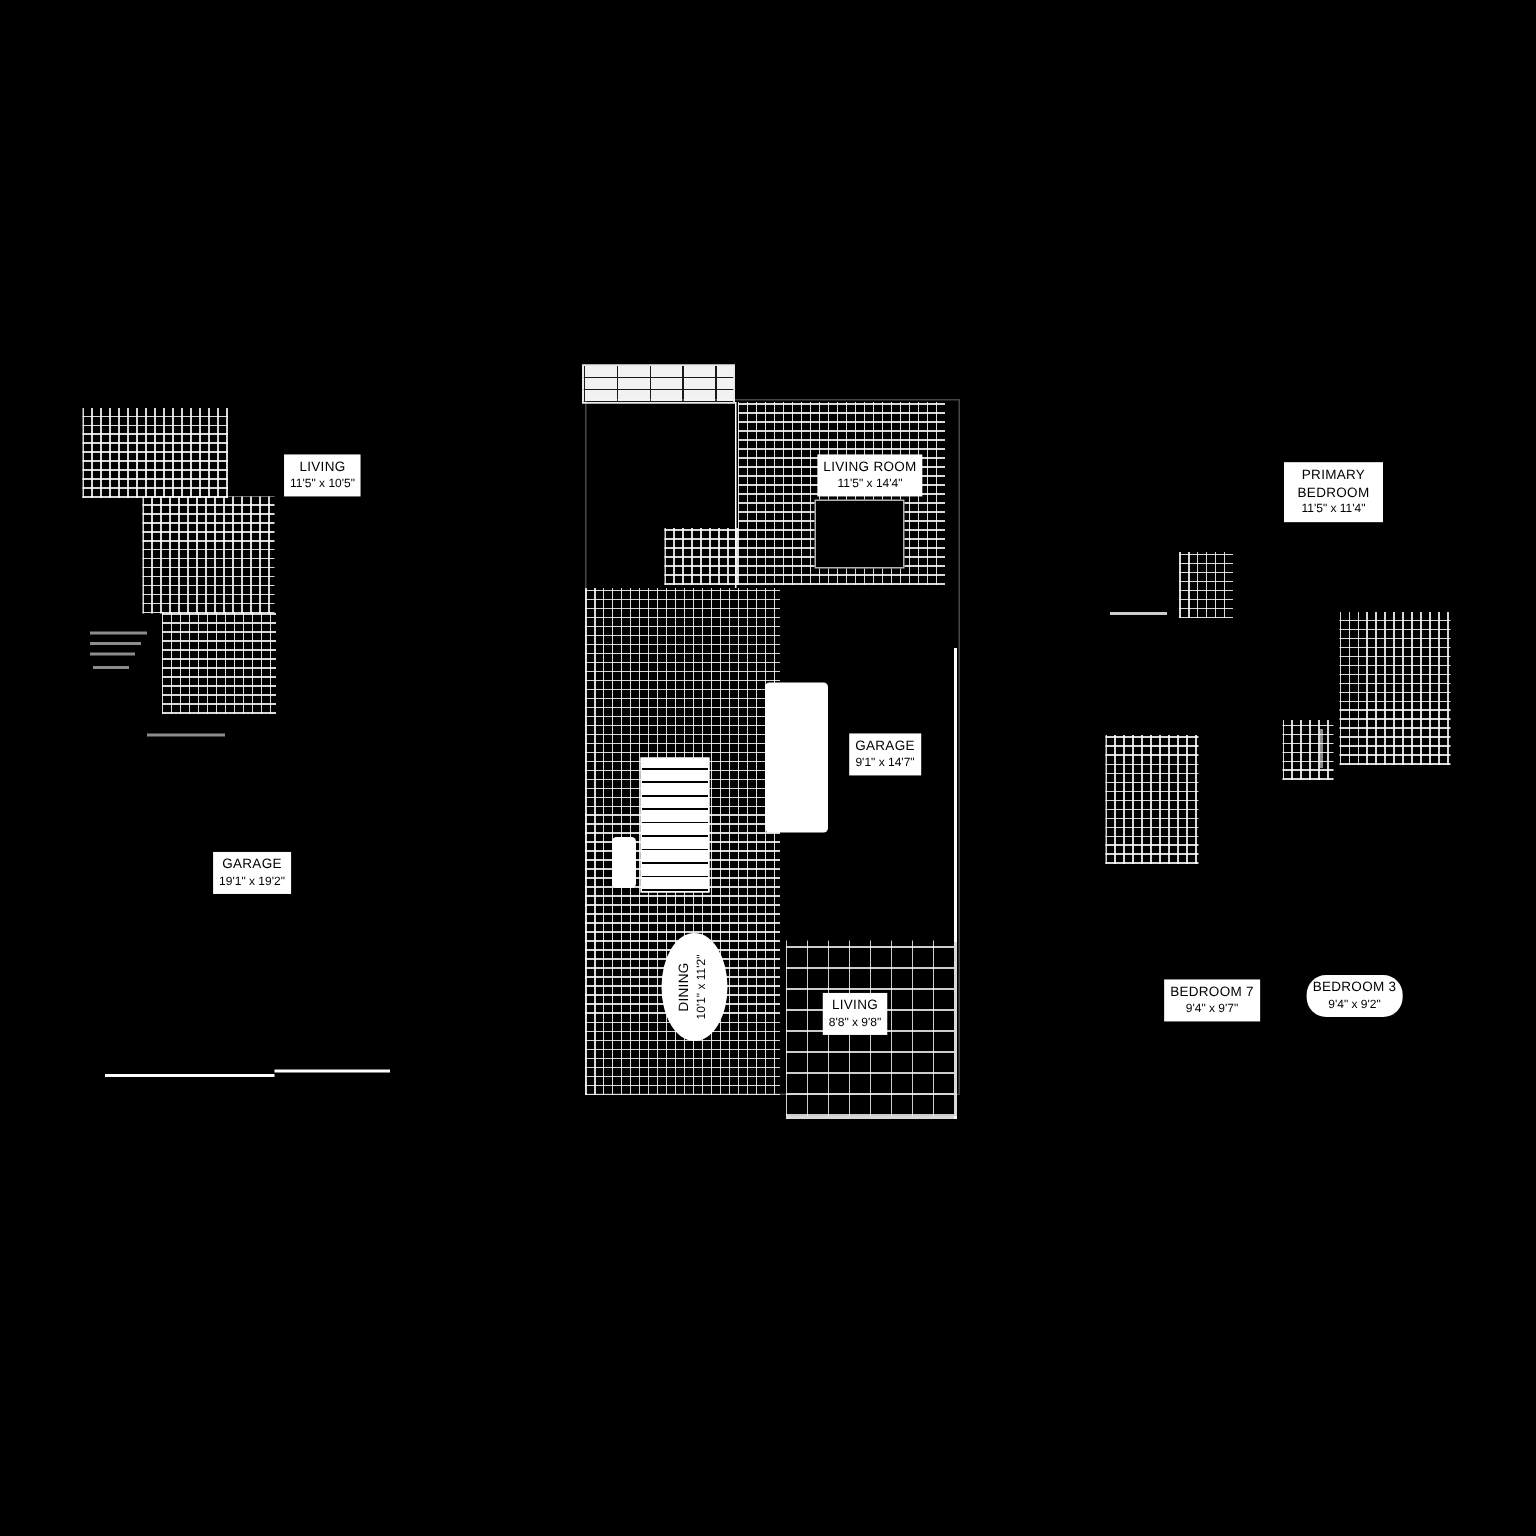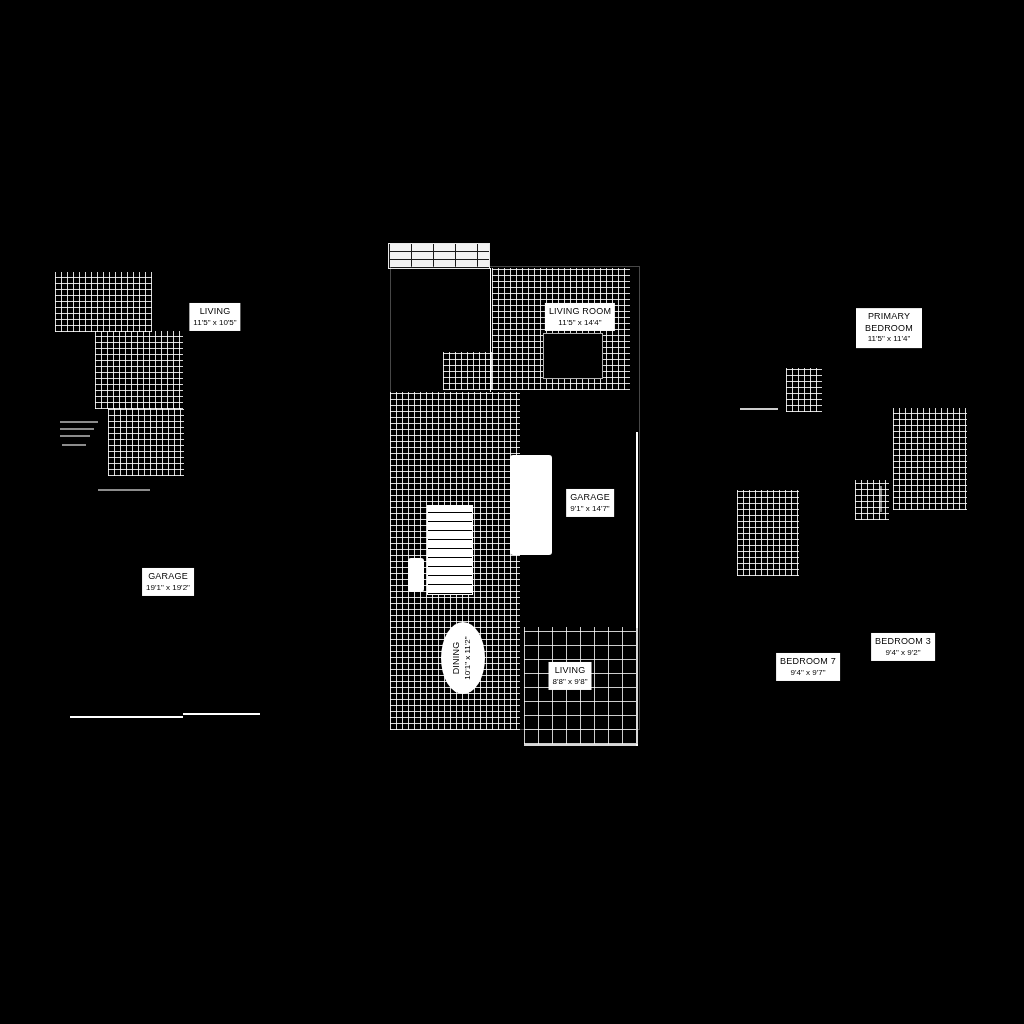--- a/index.html
+++ b/index.html
@@ -182,19 +182,19 @@
     <div class="label wrap" style="left:889px;top:328px;">
       <span class="room-name">PRIMARY BEDROOM</span>
       <span class="room-dims">11'5" x 11'4"</span>
     </div>
 
     <div class="label" style="left:808px;top:667px;">
       <span class="room-name">BEDROOM 7</span>
       <span class="room-dims">9'4" x 9'7"</span>
     </div>
 
-    <div class="label" style="left:903px;top:647px;">
+    <div class="label" style="left:903px;top:664px;border-radius:13px;">
       <span class="room-name">BEDROOM 3</span>
       <span class="room-dims">9'4" x 9'2"</span>
     </div>
   </div>
 
 </div>
 
 </body></html>

